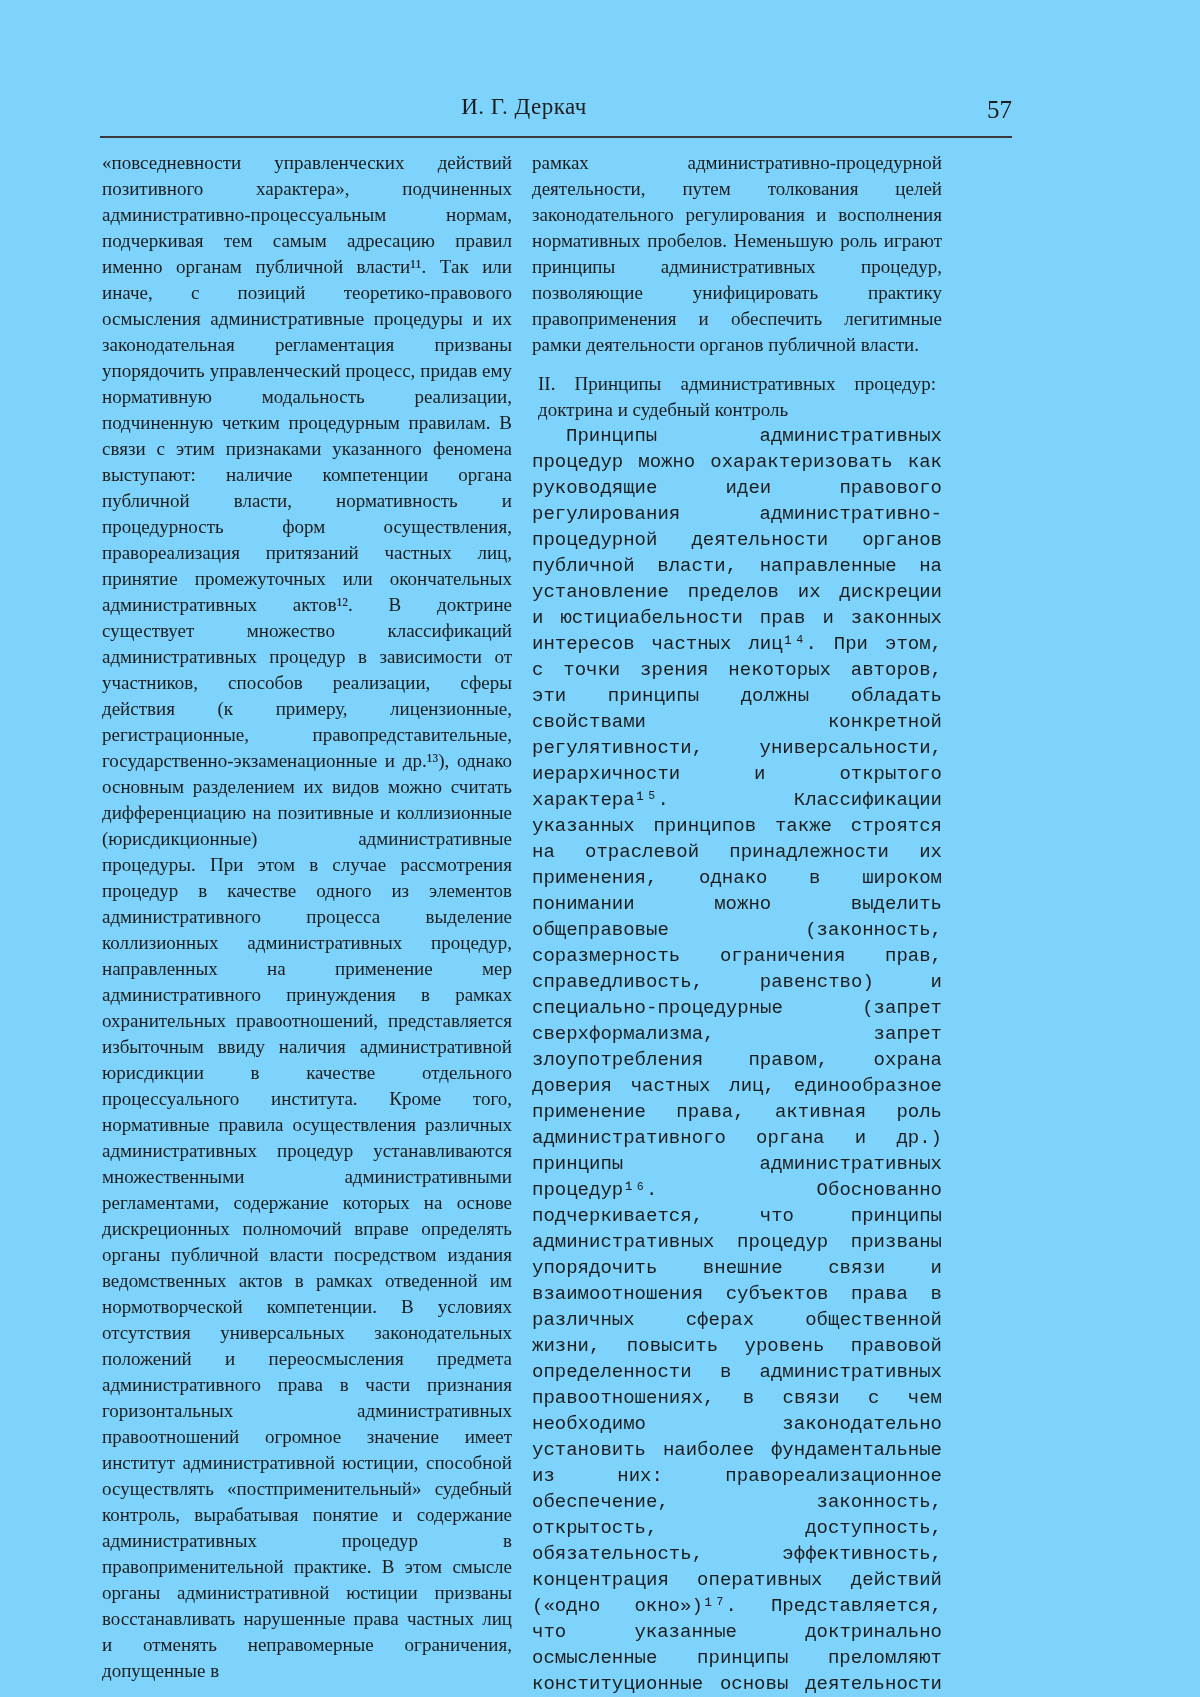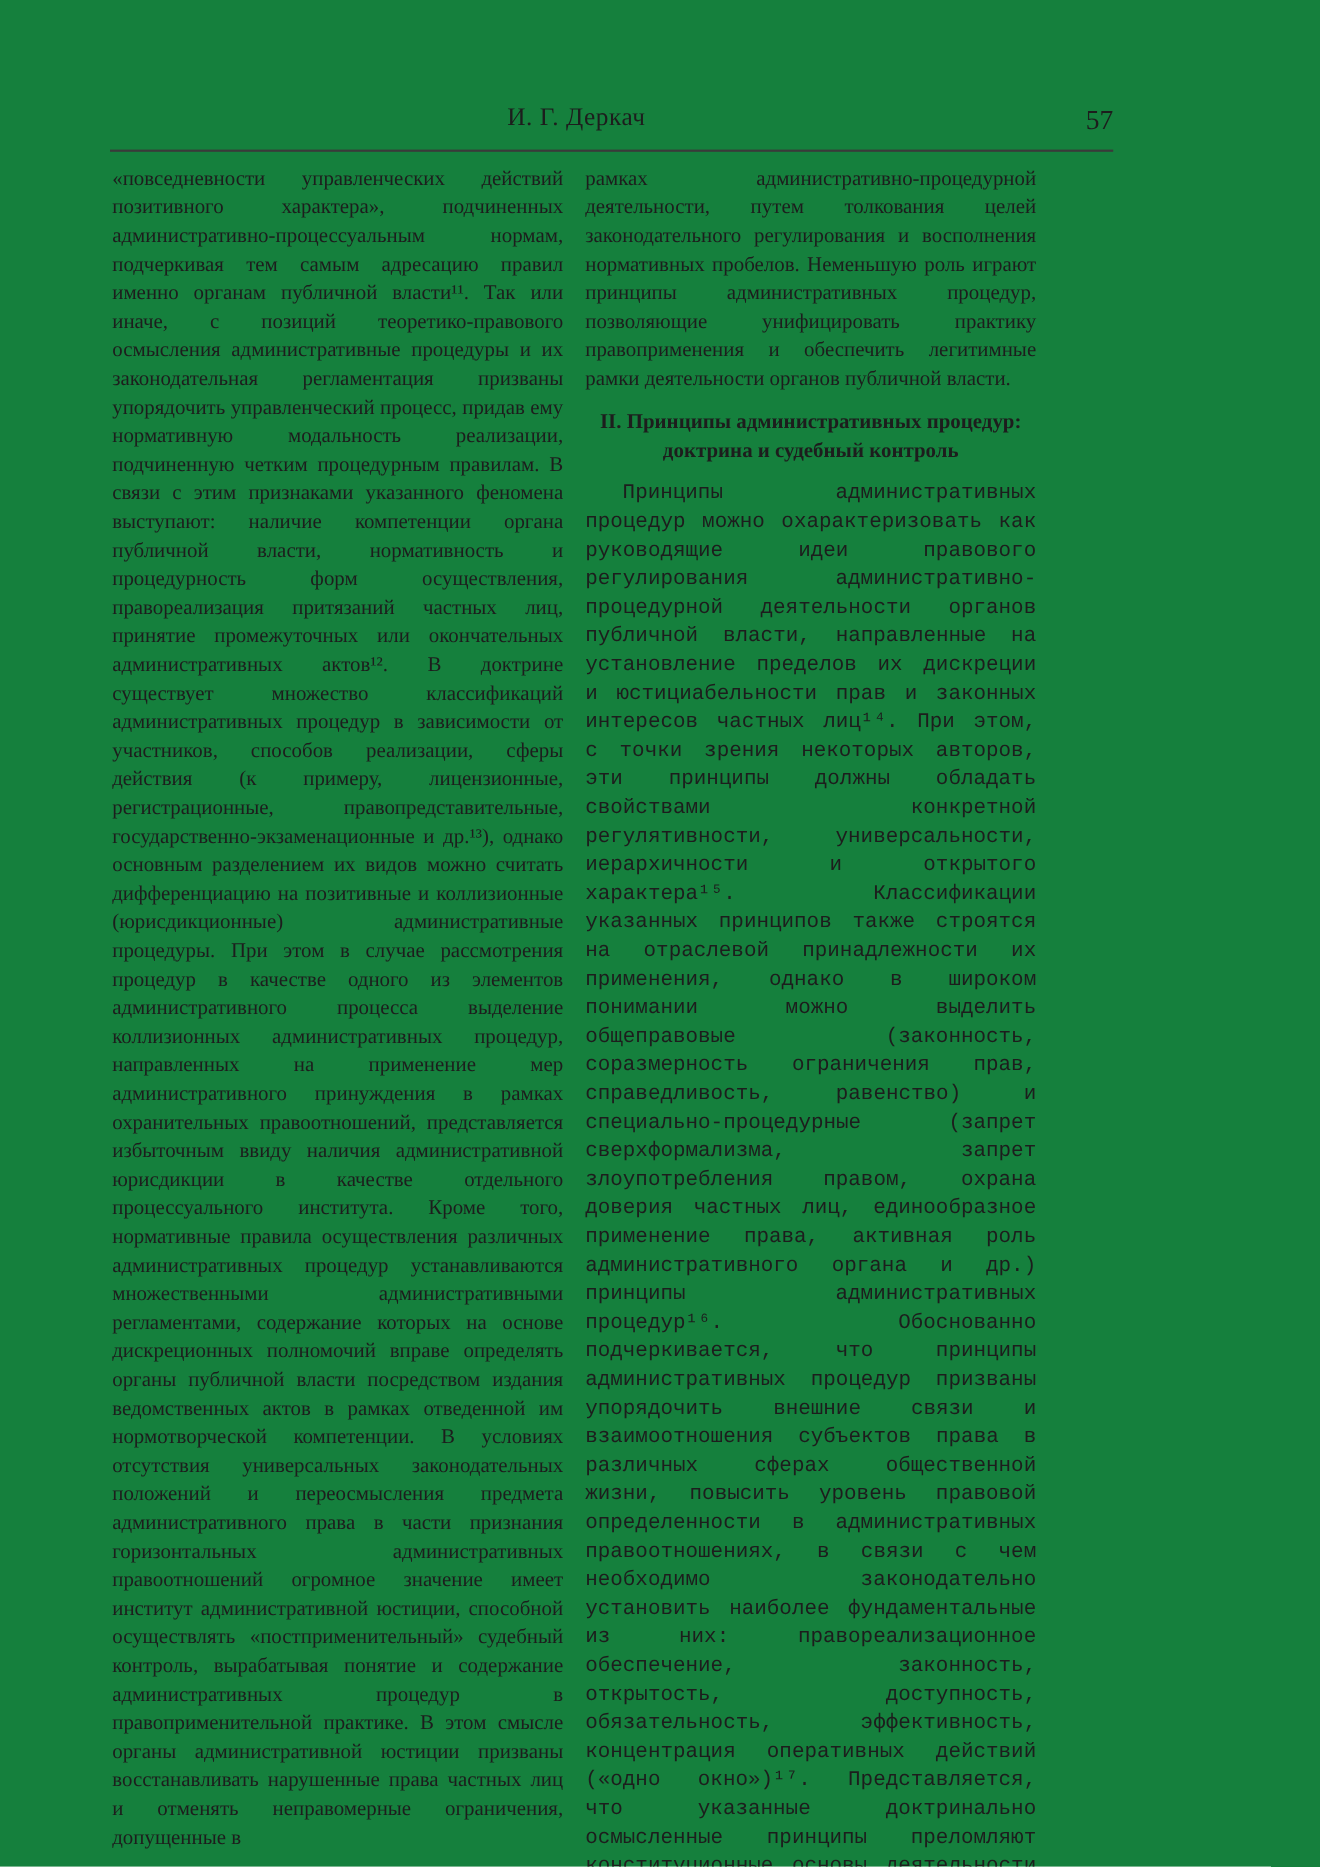--- a/index.html
+++ b/index.html
@@ -4,21 +4,21 @@
 <style>
   html, body {
     margin: 0;
     padding: 0;
     background: #fbfbfa;
   }
   .page {
     position: relative;
     width: 1200px;
     height: 1697px;
-    background: #15803d;
+    background: #7dd3fc;
     font-family: "Liberation Serif", "DejaVu Serif", serif;
     color: #1d1d1d;
     overflow: hidden;
   }
   .page-header {
     position: absolute;
     top: 94px;
     left: 100px;
     width: 912px;
     height: 40px;
@@ -61,23 +61,22 @@
   .col p {
     margin: 0;
   }
   .col p.indent {
     text-indent: 34px;
     font-family: Liberation Mono, monospace;
   }
   .section-heading {
     font-size: 19px;
     line-height: 26px;
-    font-weight: bold;
-    text-align: center;
-    margin: 13px 6px 12px 6px;
+    font-weight: normal;
+    margin: 13px 6px 0 6px;
     hyphens: none;
   }
 </style>
 </head>
 <body>
 
 <div class="page">
 
   <div class="page-header">
     <div class="running-author">И. Г. Деркач</div>

